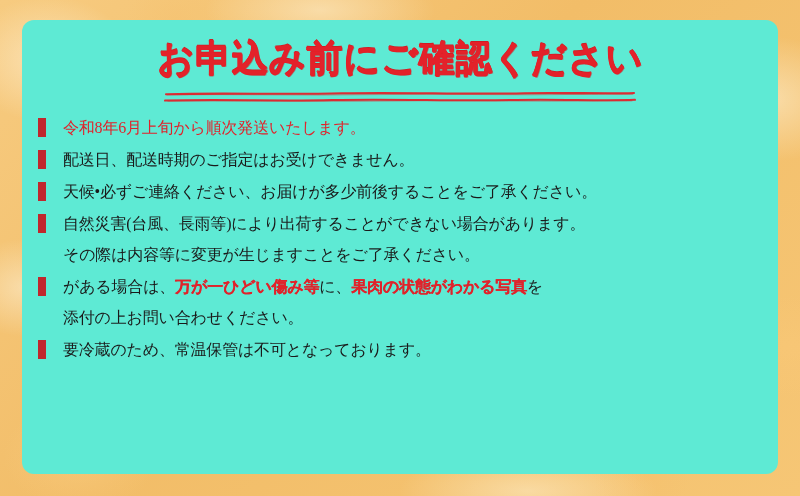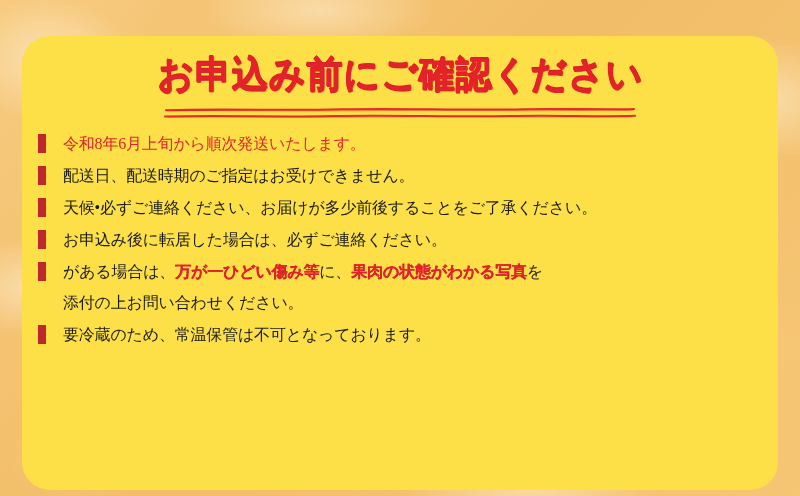--- a/index.html
+++ b/index.html
@@ -35,25 +35,25 @@
       radial-gradient(ellipse 180px 55px at 66% 99%, rgba(255,247,223,0.45), rgba(255,247,223,0) 72%),
       radial-gradient(ellipse 70px 55px at 22% 4%, rgba(246,194,112,0.5), rgba(246,194,112,0) 70%),
       radial-gradient(ellipse 70px 50px at 80% 97%, rgba(246,192,108,0.5), rgba(246,192,108,0) 70%),
       linear-gradient(135deg, #f7cb80 0%, #f2bd68 45%, #f6c675 100%);
   }
 
   
   #card {
     position: absolute;
     left: 22px;
-    top: 36px;
+    top: 20px;
     width: 756px;
     height: 454px;
-    background: #fde047;
-    border-radius: 28px;
+    background: #5eead4;
+    border-radius: 12px;
   }
 
   
   #title-block {
     position: absolute;
     left: 0;
     top: 16px;
     width: 756px;
     text-align: center;
   }
@@ -149,21 +149,22 @@
         <div class="notice-item">
           <span class="bullet-mark"></span>
           <div class="notice-line"><span>配送日、配送時期のご指定はお受けできません。</span></div>
         </div>
         <div class="notice-item">
           <span class="bullet-mark"></span>
           <div class="notice-line"><span>天候•必ずご連絡ください、お届けが多少前後することをご了承ください。</span></div>
         </div>
         <div class="notice-item">
           <span class="bullet-mark"></span>
-          <div class="notice-line"><span>お申込み後に転居した場合は、必ずご連絡ください。</span></div>
+          <div class="notice-line"><span>自然災害(台風、長雨等)により出荷することができない場合があります。</span></div>
+          <div class="notice-line cont"><span>その際は内容等に変更が生じますことをご了承ください。</span></div>
         </div>
         <div class="notice-item">
           <span class="bullet-mark"></span>
           <div class="notice-line cont"><span>がある場合は、</span><span class="em-red">万が一ひどい傷み等</span><span>に、</span><span class="em-red">果肉の状態がわかる写真</span><span>を</span></div>
           <div class="notice-line cont"><span>添付の上お問い合わせください。</span></div>
         </div>
         <div class="notice-item">
           <span class="bullet-mark"></span>
           <div class="notice-line"><span>要冷蔵のため、常温保管は不可となっております。</span></div>
         </div>

